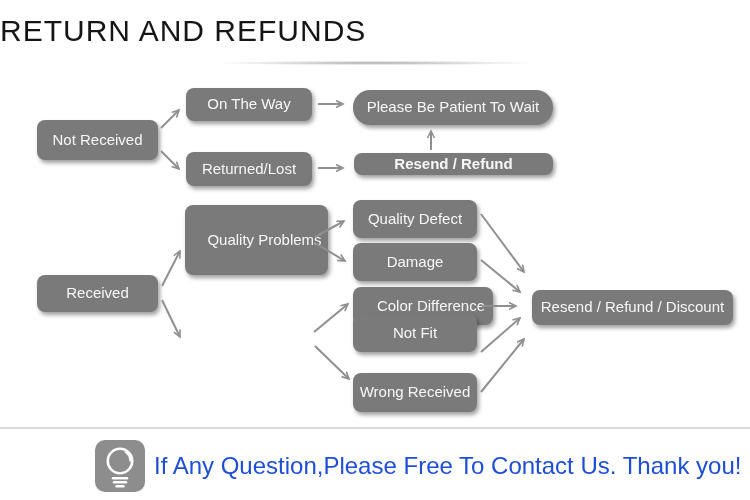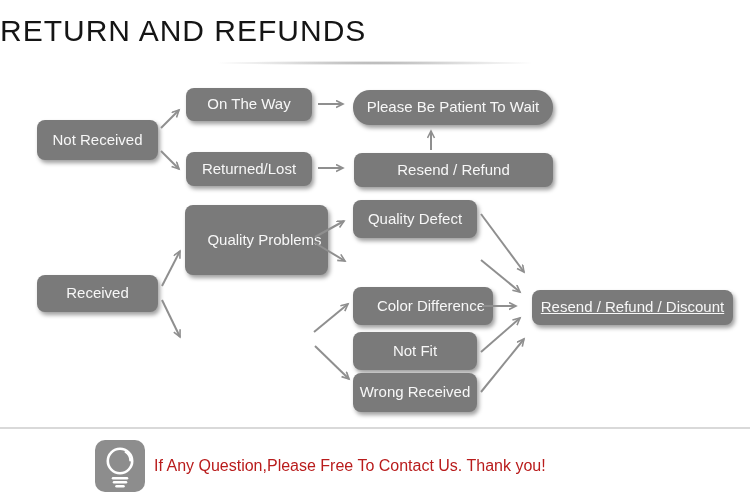--- a/index.html
+++ b/index.html
@@ -26,46 +26,46 @@
     position:absolute;background:#7a7a7a;color:#f7f7f7;
     border-radius:8px;display:flex;align-items:center;justify-content:center;
     font-size:15px;text-align:center;line-height:1.1;
     box-shadow:2px 3px 4px rgba(0,0,0,.38);
     white-space:nowrap;
   }
   #n-not-received{left:37px;top:120px;width:121px;height:40px;}
   #n-on-the-way{left:186px;top:88px;width:126px;height:33px;}
   #n-returned-lost{left:186px;top:152px;width:126px;height:34px;}
   #n-please-wait{left:353px;top:90px;width:200px;height:35px;border-radius:17px;}
-  #n-resend-refund{left:354px;top:153px;width:199px;height:34px;}
+  #n-resend-refund{left:354px;top:153px;width:199px;height:22px;font-weight:bold;}
   #n-received{left:37px;top:275px;width:121px;height:37px;}
   #n-quality-problems{left:185px;top:205px;width:127px;height:70px;padding-left:16px;}
   #n-other-problems{left:185px;top:312px;width:127px;height:68px;}
   #n-quality-defect{left:353px;top:200px;width:124px;height:38px;}
   #n-damage{left:353px;top:243px;width:124px;height:38px;}
   #n-color-difference{left:353px;top:287px;width:124px;height:38px;padding-left:16px;}
-  #n-not-fit{left:353px;top:332px;width:124px;height:38px;}
+  #n-not-fit{left:353px;top:314px;width:124px;height:38px;}
   #n-wrong-delivery{left:353px;top:373px;width:124px;height:39px;}
-  #n-resend-refund-discount{left:532px;top:290px;width:201px;height:35px;text-decoration:underline;}
+  #n-resend-refund-discount{left:532px;top:290px;width:201px;height:35px;}
 
   .arrow-layer{position:absolute;left:0;top:0;width:750px;height:500px;pointer-events:none;}
 
   
   .footer-divider{
     position:absolute;left:0;top:427px;width:750px;height:2px;background:#d9d9d9;
   }
   .footer-icon{
     position:absolute;left:95px;top:440px;width:50px;height:52px;
     background:#8d8d8d;border-radius:10px;
     display:flex;align-items:center;justify-content:center;
   }
   .footer-text{
     position:absolute;left:154px;top:440px;height:52px;
     display:flex;align-items:center;
-    font-size:16px;color:#b91c1c;white-space:nowrap;
+    font-size:24px;color:#1d4ed8;white-space:nowrap;
   }
 </style>
 </head>
 <body>
 
 <div class="stage">
 
   <div class="title">RETURN AND REFUNDS</div>
   <div class="title-underline"></div>
 
@@ -85,20 +85,23 @@
       <span>Resend / Refund</span>
     </div>
   <div class="node" id="n-received">
       <span>Received</span>
     </div>
   <div class="node" id="n-quality-problems">
       <span>Quality Problems</span>
     </div>
   <div class="node" id="n-quality-defect">
       <span>Quality Defect</span>
+    </div>
+  <div class="node" id="n-damage">
+      <span>Damage</span>
     </div>
   <div class="node" id="n-color-difference">
       <span>Color Difference</span>
     </div>
   <div class="node" id="n-not-fit">
       <span>Not Fit</span>
     </div>
   <div class="node" id="n-wrong-delivery">
       <span>Wrong Received</span>
     </div>

